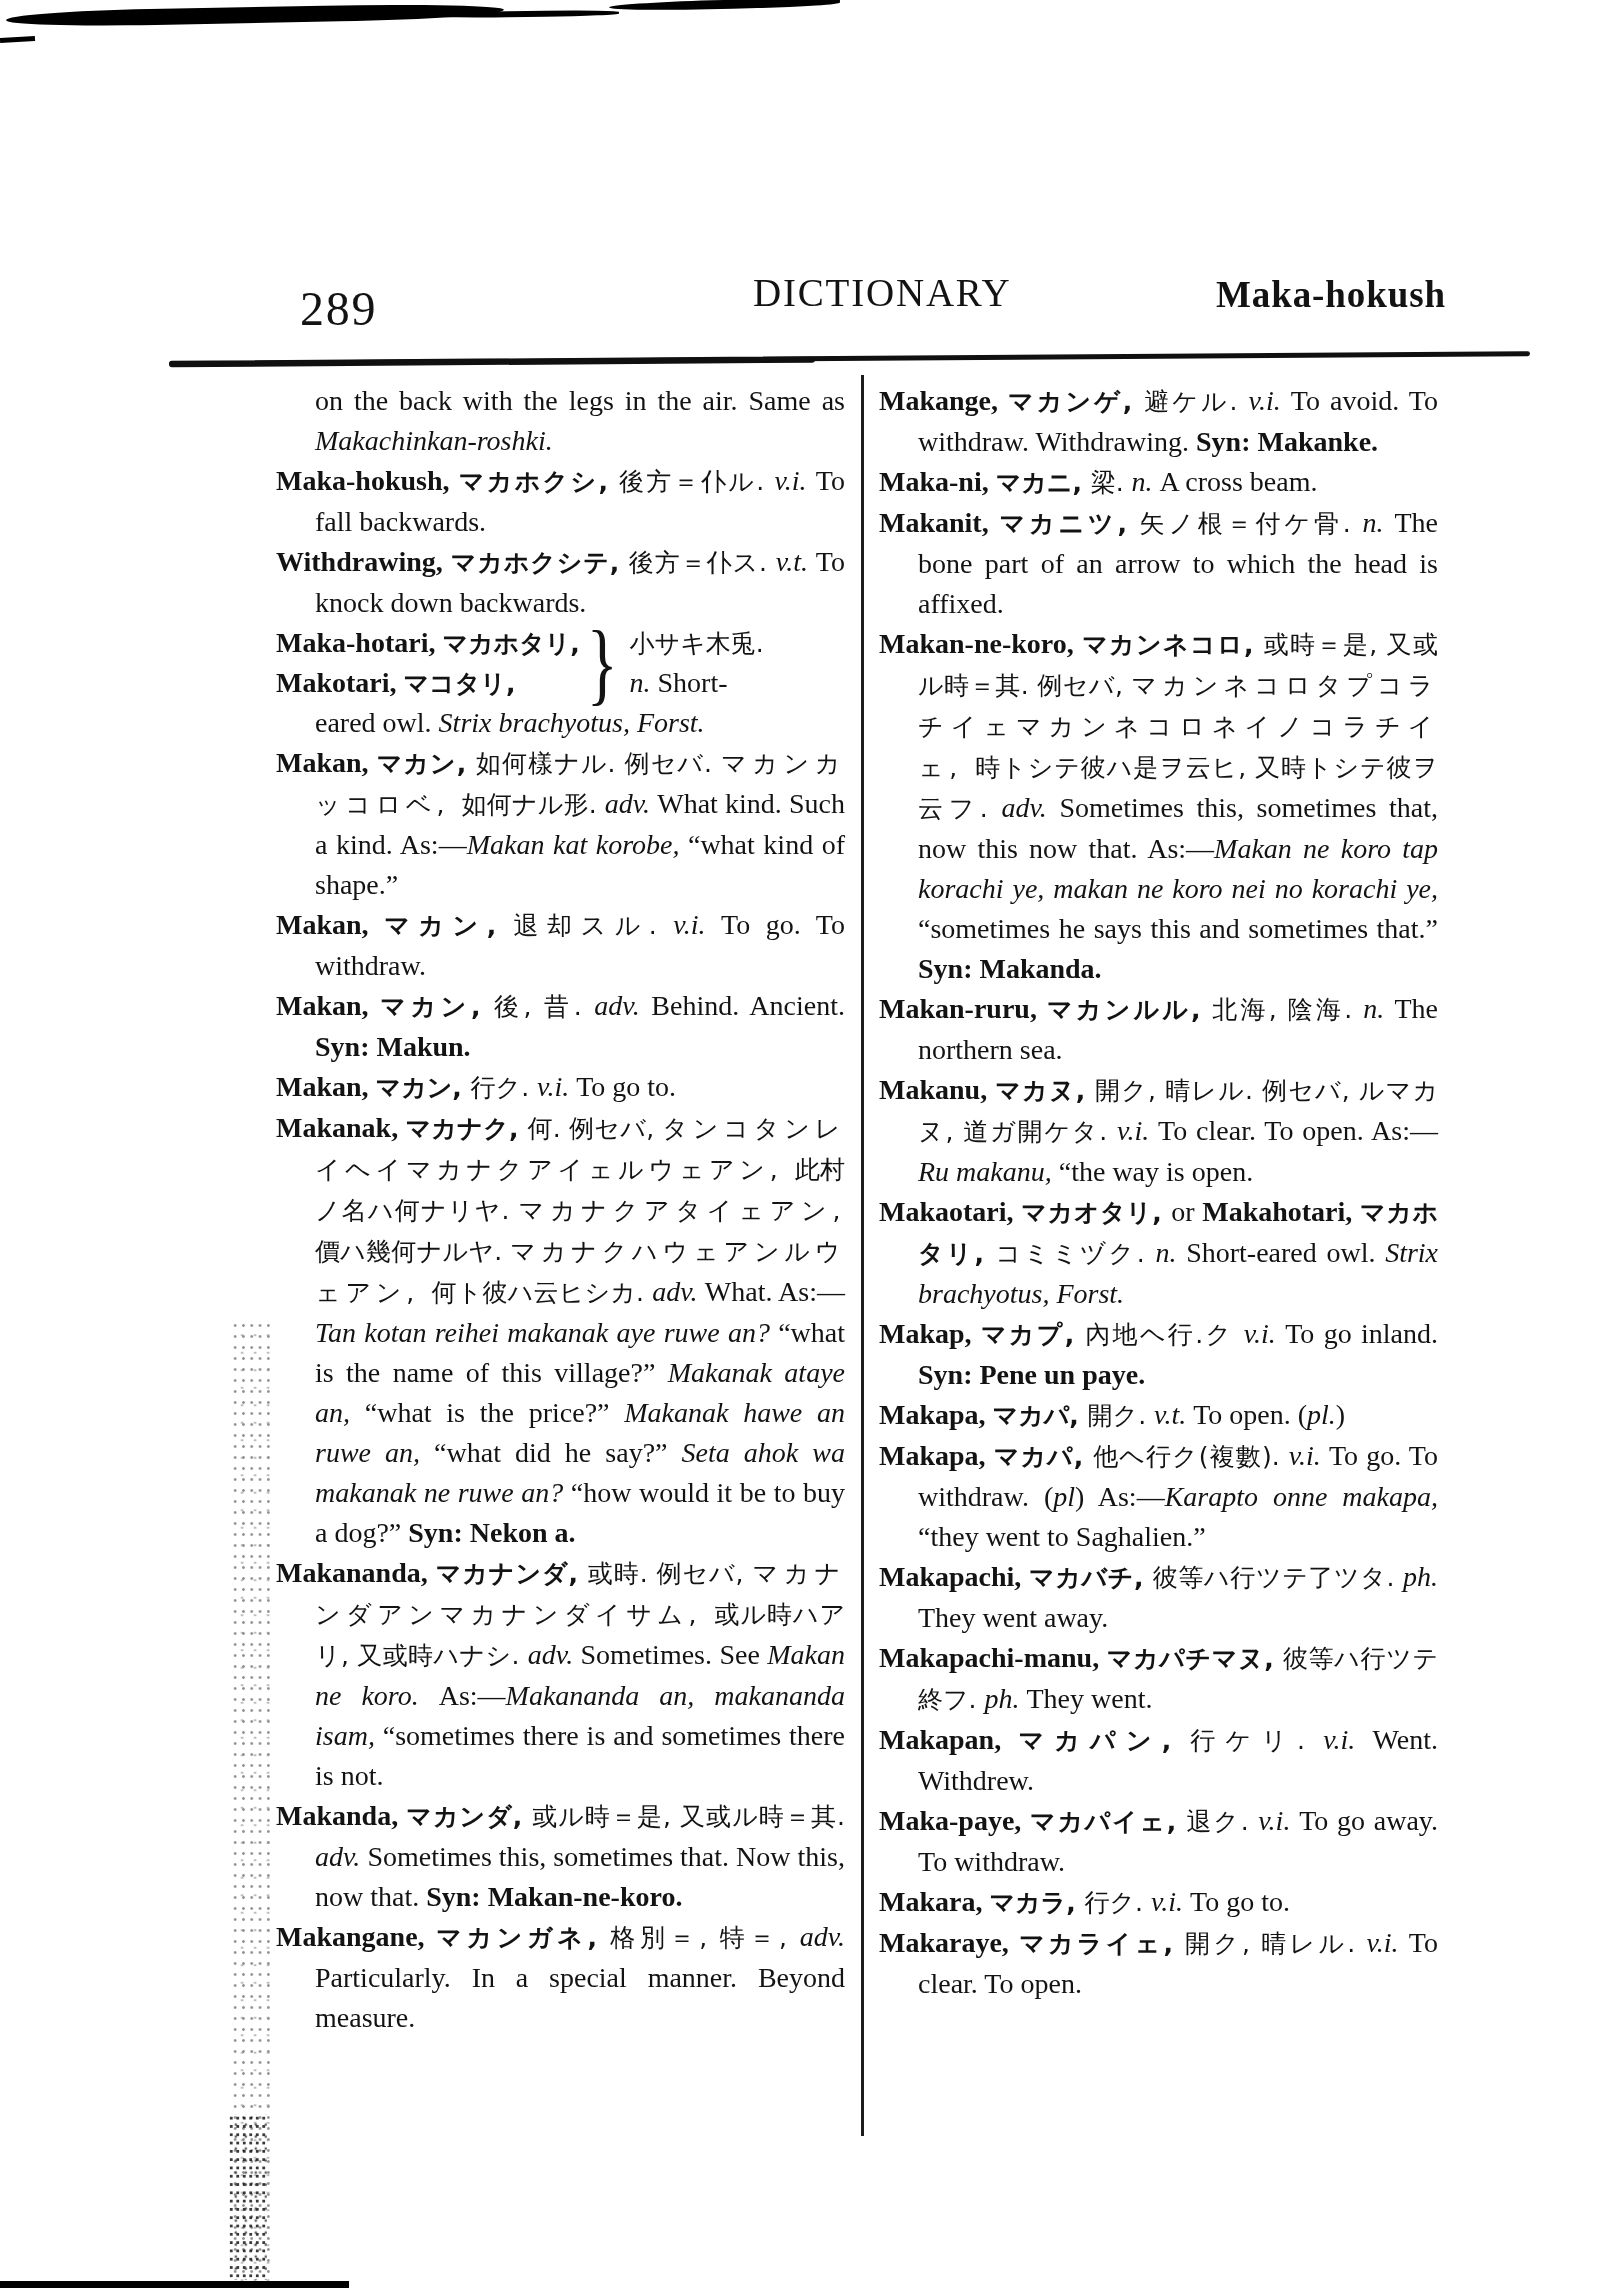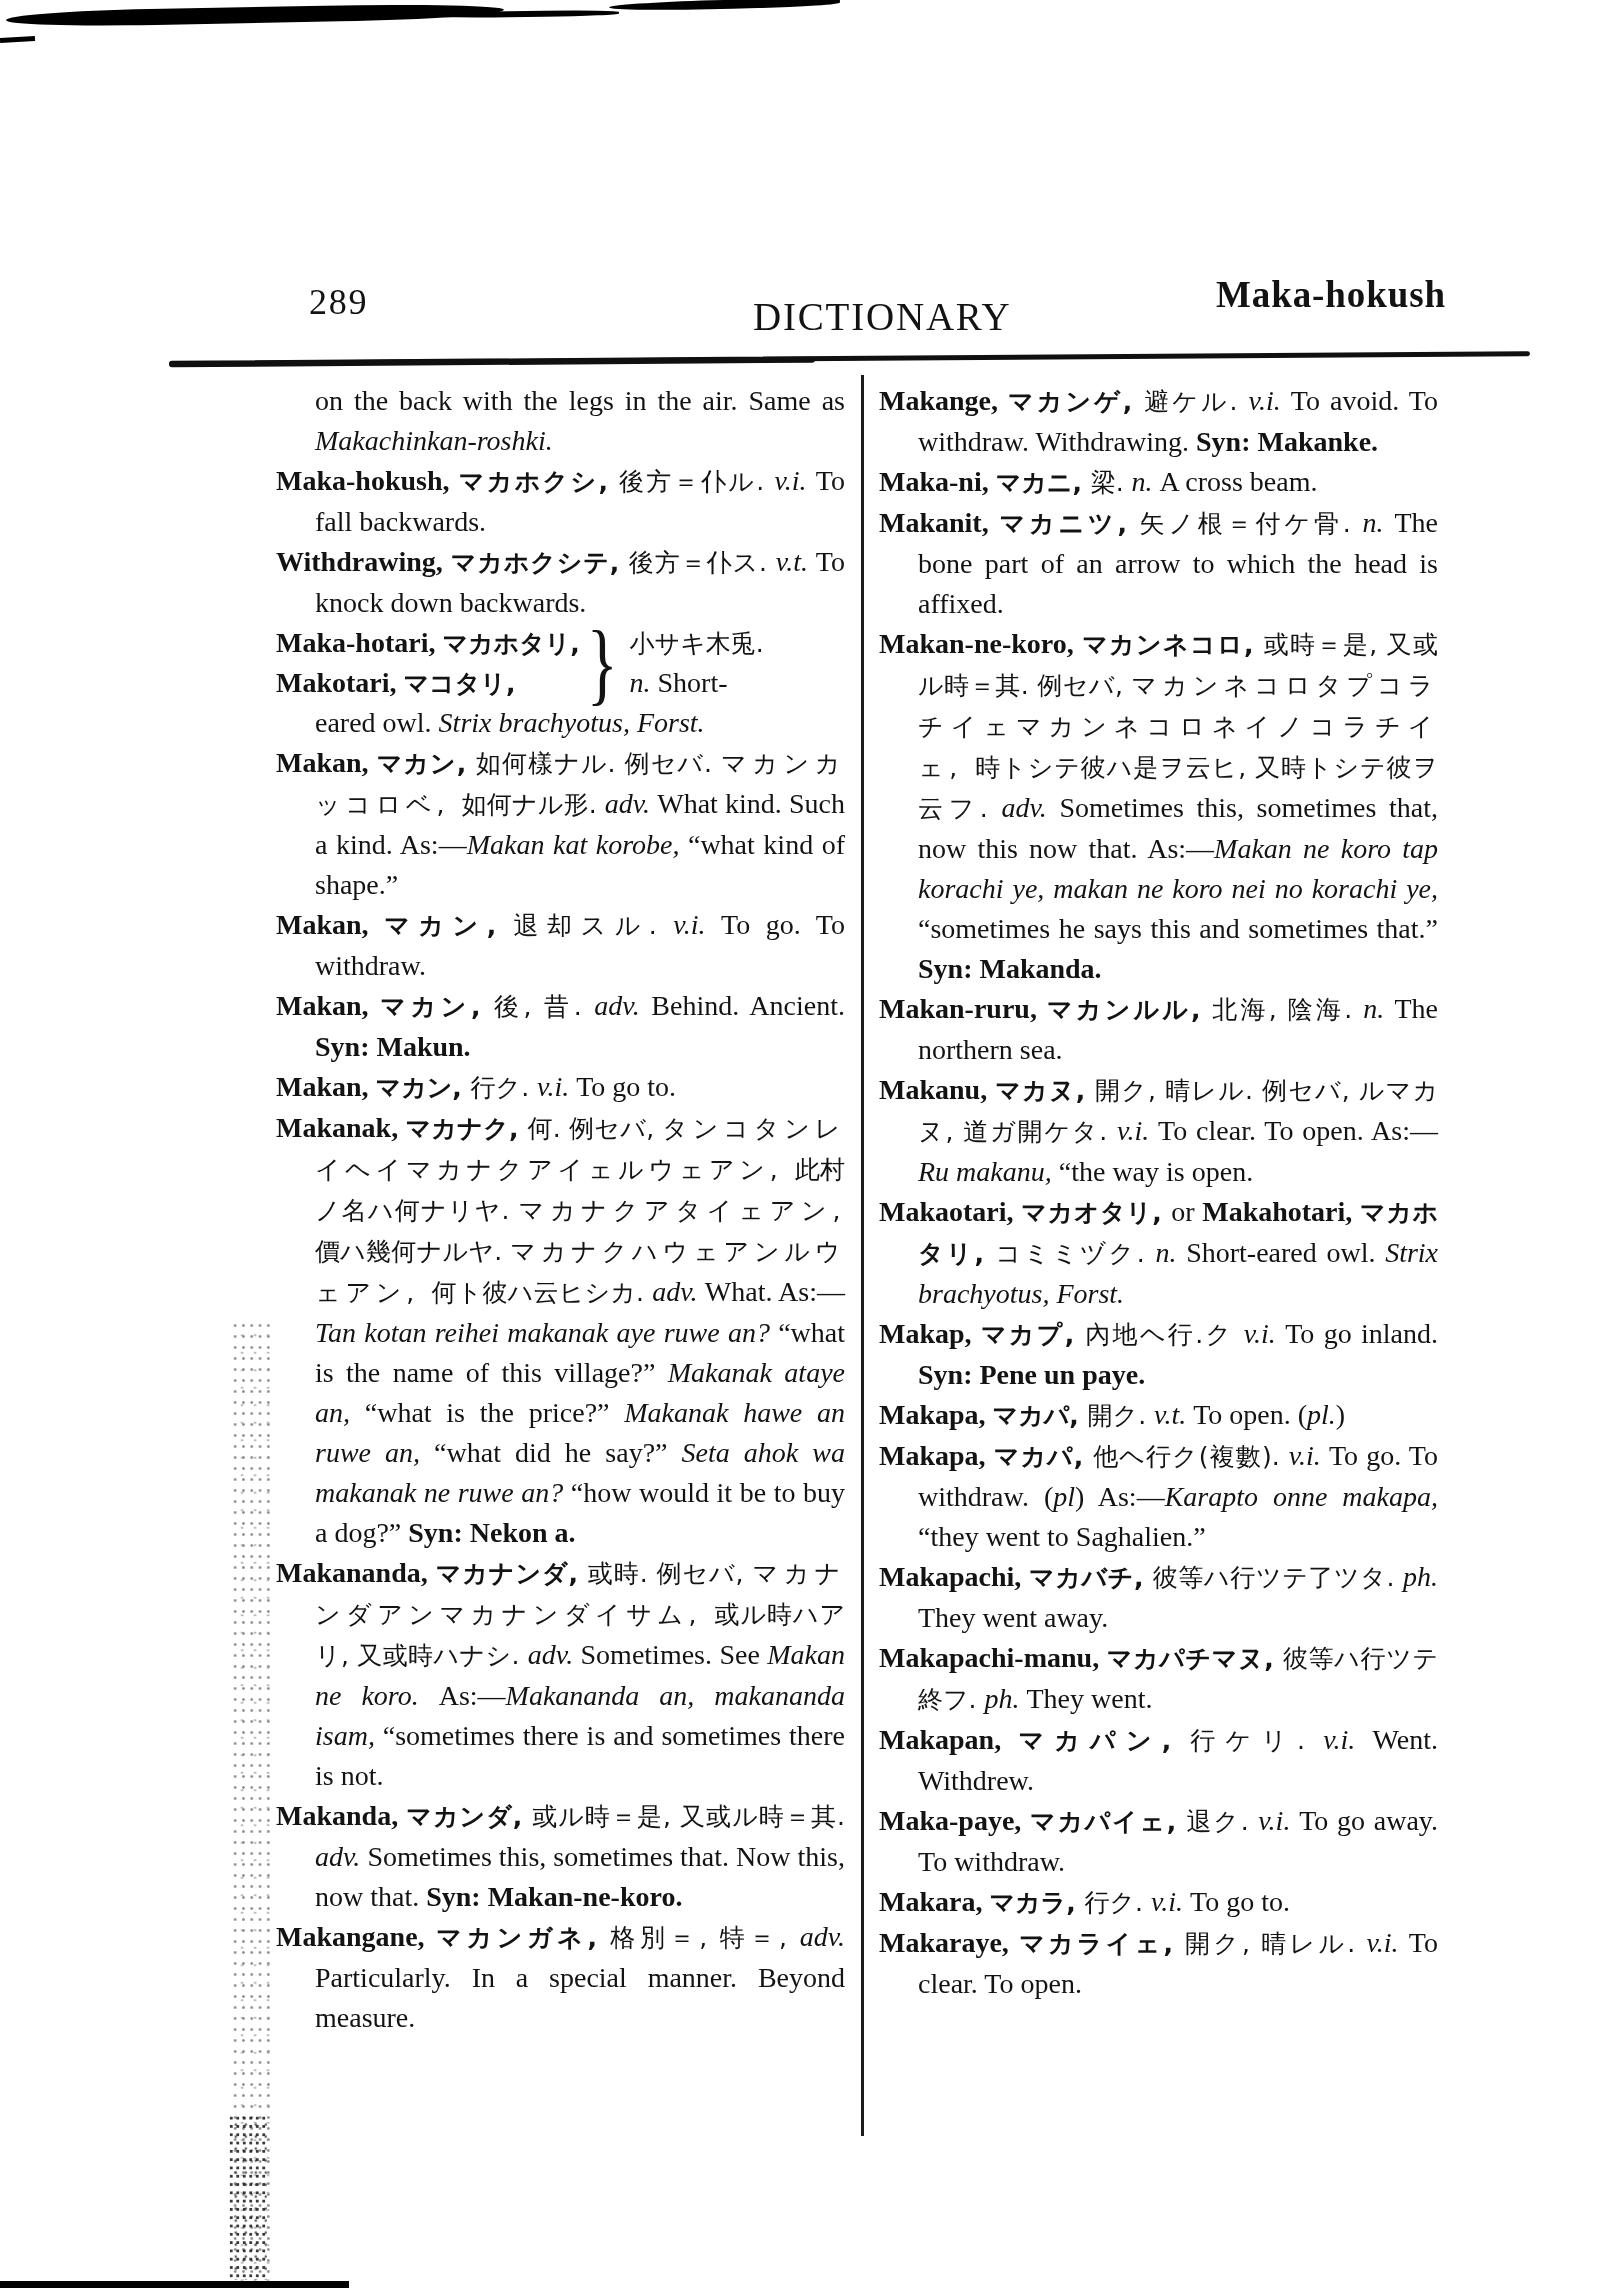--- a/index.html
+++ b/index.html
@@ -49,25 +49,25 @@
     background-image:
       radial-gradient(circle, #161616 1.4px, rgba(0,0,0,0) 1.8px),
       radial-gradient(circle, #444 1.1px, rgba(0,0,0,0) 1.7px);
     background-size:6.5px 8.3px, 10px 12px;
     background-position:0 0, 2.8px 4.6px;
     opacity:.85;
   }
 
   
   .header-pagenum {
-    position:absolute; left:309px; top:281px;
-    font-size:36px; letter-spacing:1.8px;font-family:Liberation Serif, serif;
+    position:absolute; left:300px; top:281px;
+    font-size:48px; letter-spacing:1.8px;font-family:Liberation Serif, serif;
   }
   .header-title {
-    position:absolute; left:753px; top:294px;
+    position:absolute; left:753px; top:270px;
     font-size:39px; letter-spacing:1.8px;
   }
   .header-guide {
     position:absolute; left:1216px; top:273px;
     font-size:37px; font-weight:bold; letter-spacing:0.9px;text-align:center;
   }
   .header-rule {
     position:absolute; left:169px; top:356px; width:1361px; height:4.6px;
     background:#101010; border-radius:2.8px;
     transform:rotate(-0.40deg);

